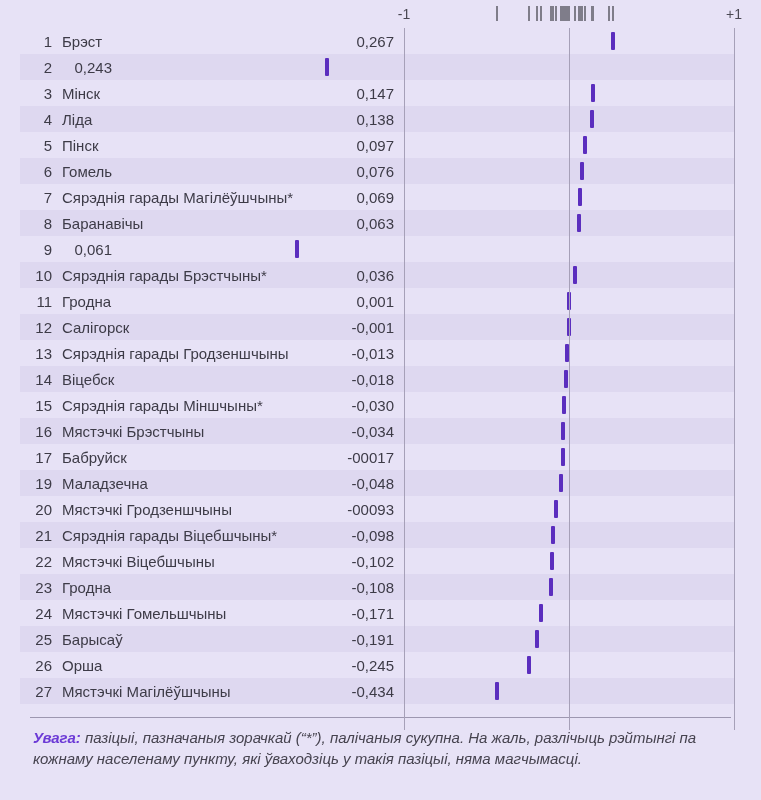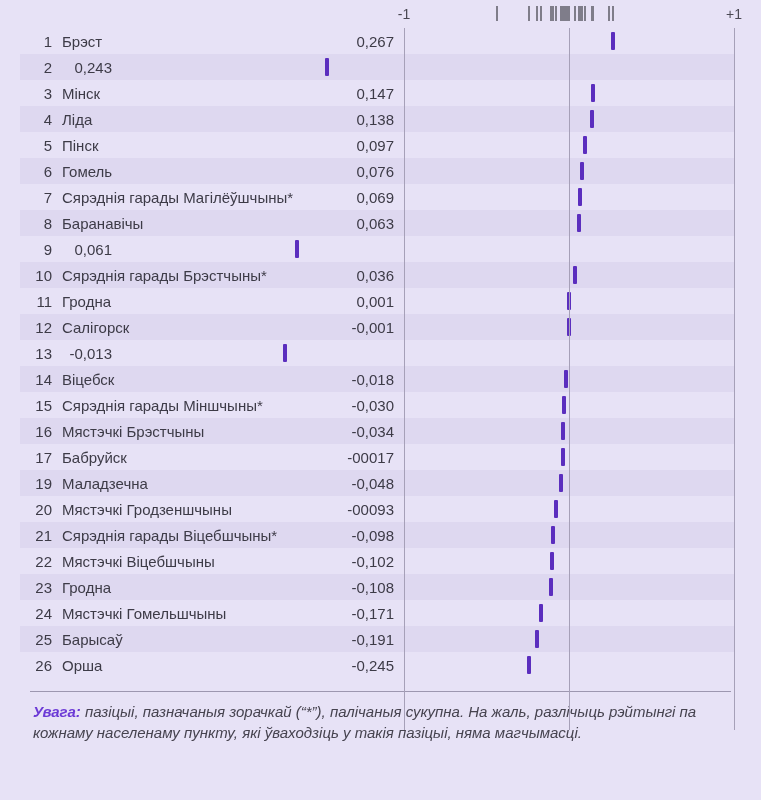--- a/index.html
+++ b/index.html
@@ -189,20 +189,21 @@
       <div class="row">
         <div class="rank">12</div>
         <div class="name">Салігорск</div>
         <div class="value">-0,001</div>
         <div class="chart">
           <div class="mark" style="left: 49.95%;"></div>
         </div>
       </div>
       <div class="row">
         <div class="rank">13</div>
+        <div class="name">Сярэднія гарады Гродзеншчыны</div>
         <div class="value">-0,013</div>
         <div class="chart">
           <div class="mark" style="left: 49.35%;"></div>
         </div>
       </div>
       <div class="row">
         <div class="rank">14</div>
         <div class="name">Віцебск</div>
         <div class="value">-0,018</div>
         <div class="chart">
@@ -288,20 +289,28 @@
         <div class="chart">
           <div class="mark" style="left: 40.45%;"></div>
         </div>
       </div>
       <div class="row">
         <div class="rank">26</div>
         <div class="name">Орша</div>
         <div class="value">-0,245</div>
         <div class="chart">
           <div class="mark" style="left: 37.75%;"></div>
+        </div>
+      </div>
+      <div class="row">
+        <div class="rank">27</div>
+        <div class="name">Мястэчкі Магілёўшчыны</div>
+        <div class="value">-0,434</div>
+        <div class="chart">
+          <div class="mark" style="left: 28.3%;"></div>
         </div>
       </div>
     </div>
 
   <div class="grid-overlay">
     <div class="gridline g-min"></div>
     <div class="gridline g-mid"></div>
     <div class="gridline g-max"></div>
   </div>
 

